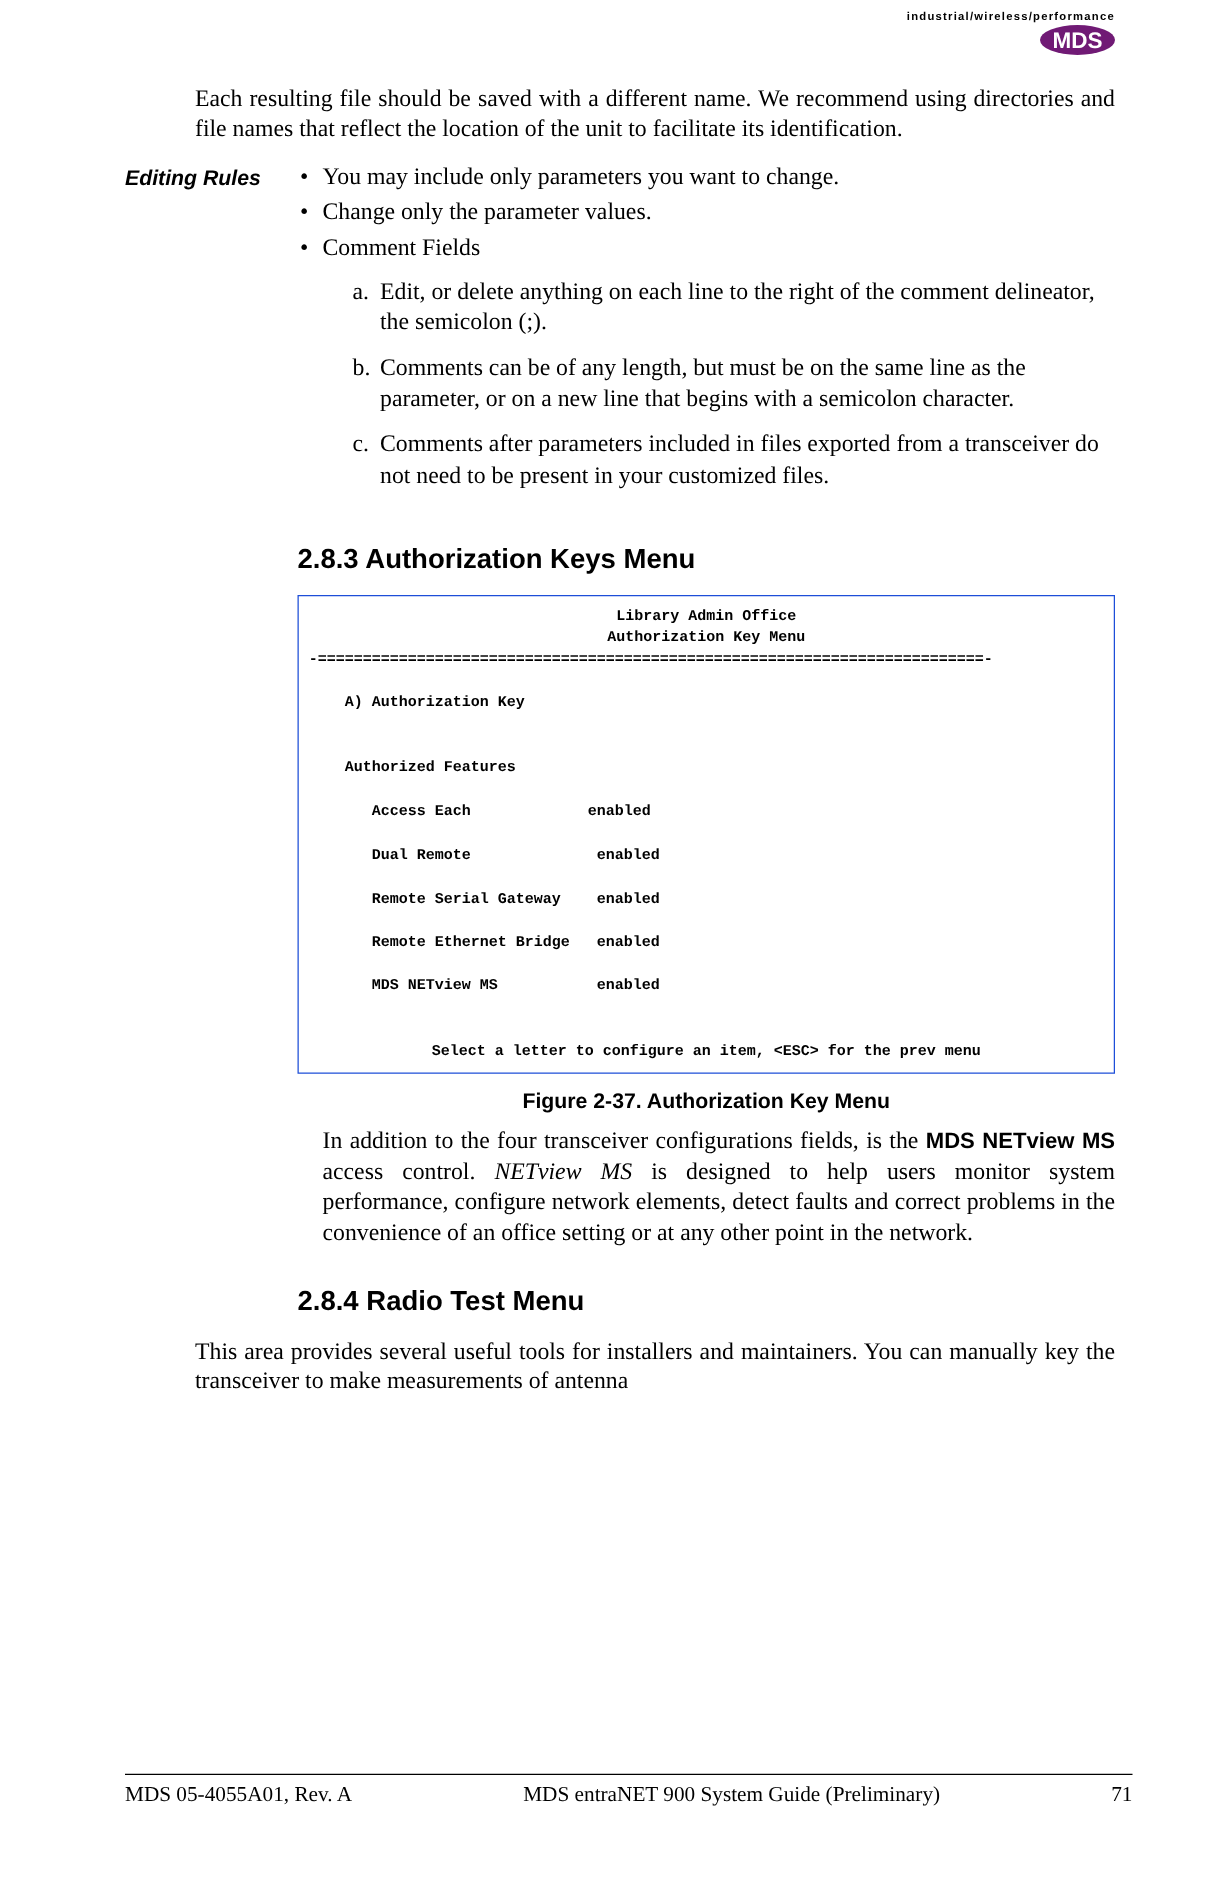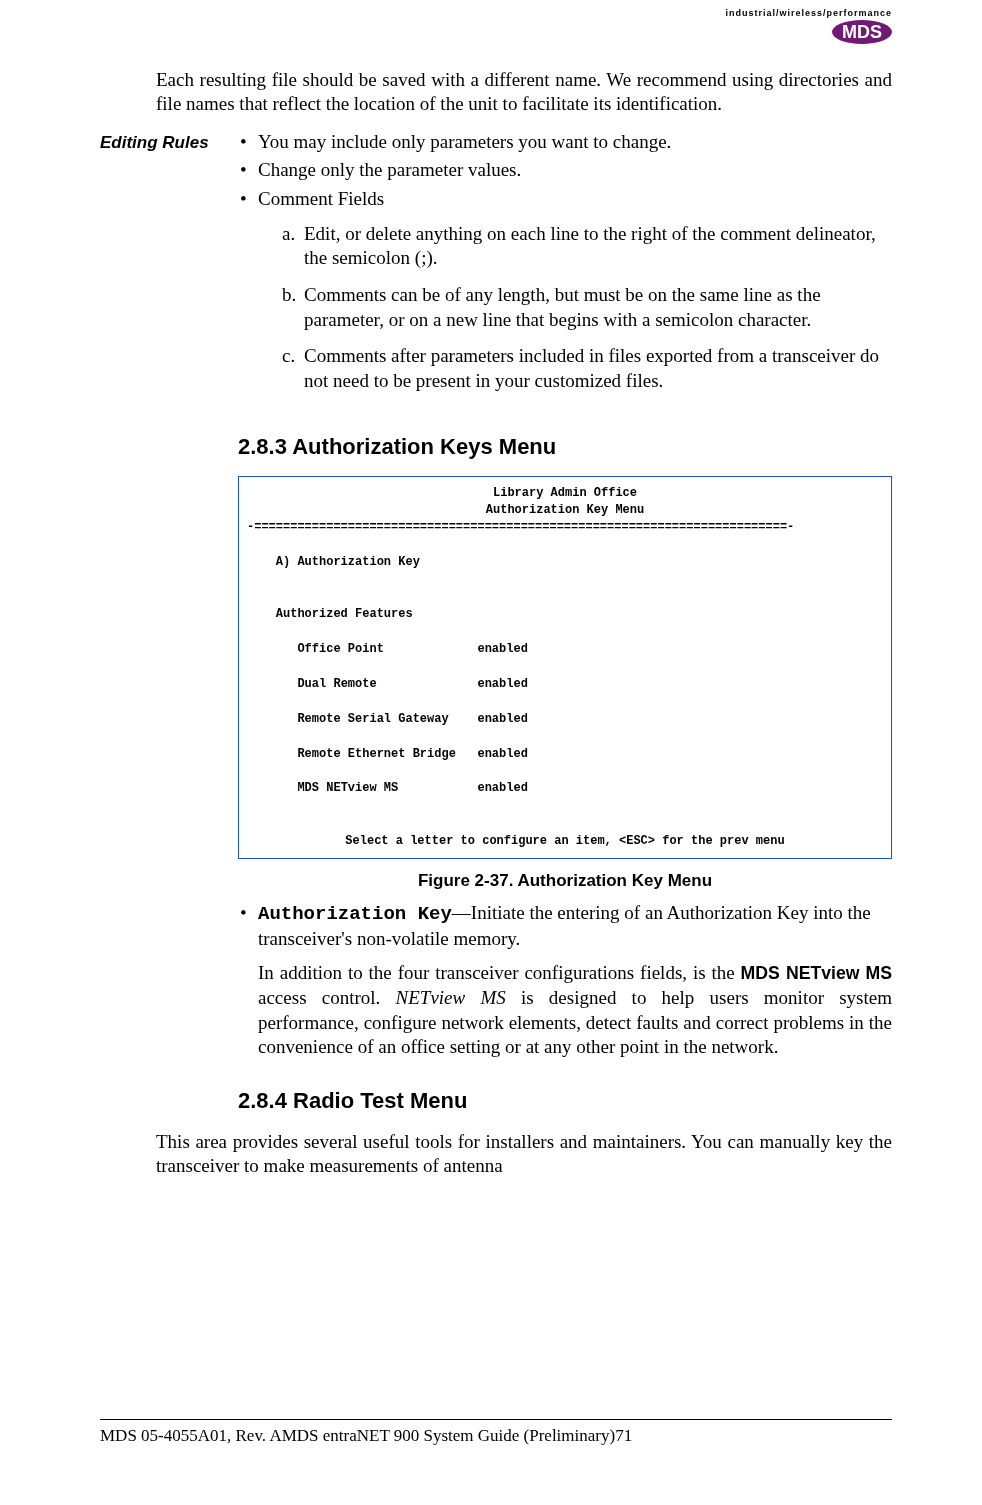--- a/index.html
+++ b/index.html
@@ -149,25 +149,26 @@
     margin-bottom: 20px;
     line-height: 1.3;
     text-align: justify;
   }
   .sans-bold { font-family: Arial, Helvetica, sans-serif; font-weight: bold; font-size: 0.93em;}
   .ital { font-style: italic; }
   .footer {
     position: absolute;
     bottom: 14px;
     left: 100px;
-    right: 90px;
+    right: 76px;
     border-top: 1px solid #000;
     padding-top: 6px;
     font-size: 17px;
     display: flex;
+    justify-content: space-between;
   }
 </style>
 </head>
 <body>
 
 <div class="page">
   <div class="header-logo">
     <div class="tagline">industrial/wireless/performance</div>
     <div class="logo-mark">MDS</div>
   </div>
@@ -195,38 +196,37 @@
     </div>
 
     <h2>2.8.3 Authorization Keys Menu</h2>
 
     <div class="terminal"><div style="text-align:center;">Library Admin Office</div><div style="text-align:center;">Authorization Key Menu</div><div>-==========================================================================-</div>
     <span>A) Authorization Key</span>
 
 
     <span>Authorized Features</span>
 
-       <span>Office Point</span>             <span>enabled</span>
+       <span>Access Each</span>             <span>enabled</span>
 
        <span>Dual Remote</span>              <span>enabled</span>
 
        <span>Remote Serial Gateway</span>    <span>enabled</span>
 
        <span>Remote Ethernet Bridge</span>   <span>enabled</span>
 
        <span>MDS NETview MS</span>           <span>enabled</span>
 
 
 <div style="text-align:center;">Select a letter to configure an item, &lt;ESC&gt; for the prev menu</div></div>
 
     <div class="fig-caption">Figure 2-37. Authorization Key Menu</div>
 
     <div class="def-block">
       <ul class="defbullets">
-        <li><span class="mono-bold">Authorization Key</span><span>—Initiate the entering of an Authorization Key into the transceiver's non-volatile memory.</span></li>
       </ul>
     </div>
     <div class="def-extra">
       <span>In addition to the four transceiver configurations fields, is the </span><span class="sans-bold">MDS NETview MS</span><span> access control. </span><span class="ital">NETview MS</span><span> is designed to help users monitor system performance, configure network elements, detect faults and correct problems in the convenience of an office setting or at any other point in the network.</span>
     </div>
 
     <h2>2.8.4 Radio Test Menu</h2>
 
     <div class="body-block" style="margin-bottom:40px;">This area provides several useful tools for installers and maintainers. You can manually key the transceiver to make measurements of antenna</div>
 

